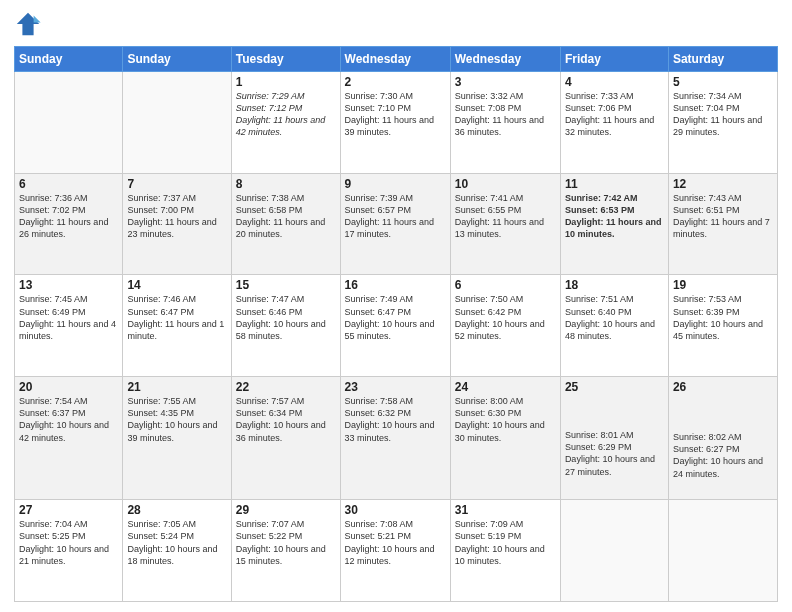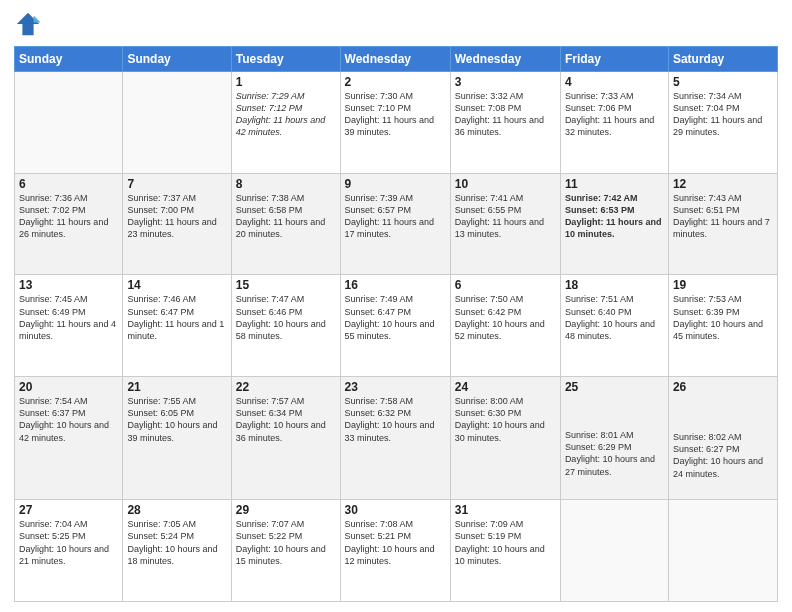--- a/index.html
+++ b/index.html
@@ -256,21 +256,21 @@
         <tr>
           <td>
             <span class="day-number">20</span>
             <div class="day-info" style="white-space: pre-line;">Sunrise: 7:54 AM
 Sunset: 6:37 PM
 Daylight: 10 hours and 42 minutes.</div>
           </td>
           <td>
             <span class="day-number">21</span>
             <div class="day-info" style="white-space: pre-line;">Sunrise: 7:55 AM
-Sunset: 6:05 PM
+Sunset: 4:35 PM
 Daylight: 10 hours and 39 minutes.</div>
           </td>
           <td>
             <span class="day-number">22</span>
             <div class="day-info" style="white-space: pre-line;">Sunrise: 7:57 AM
 Sunset: 6:34 PM
 Daylight: 10 hours and 36 minutes.</div>
           </td>
           <td>
             <span class="day-number">23</span>

